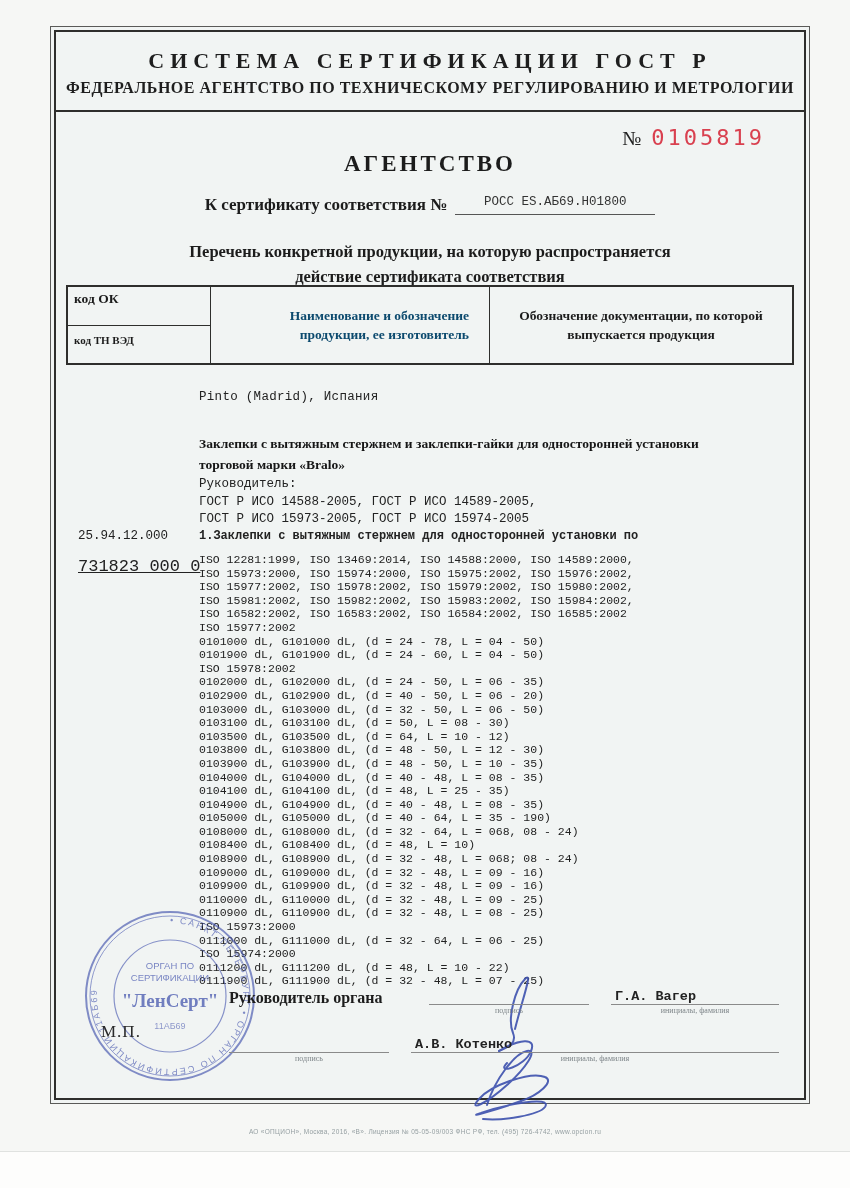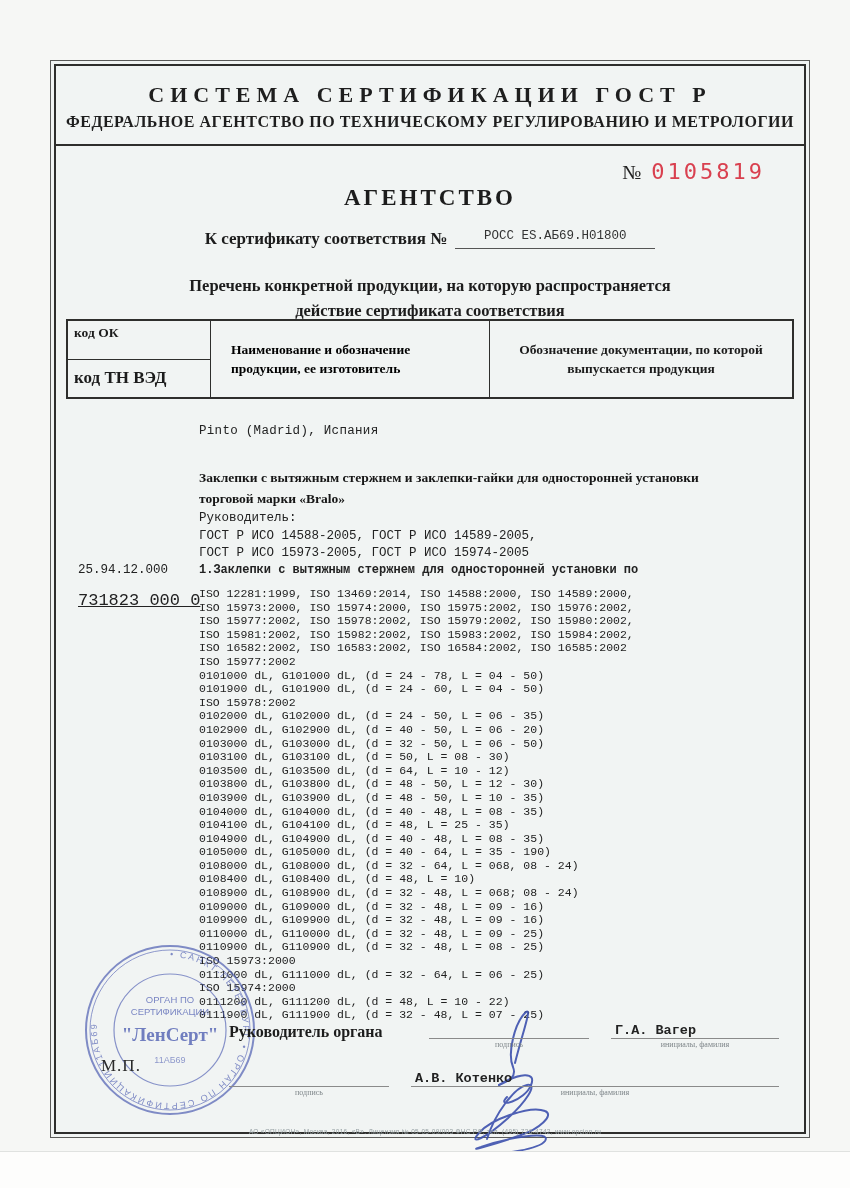--- a/index.html
+++ b/index.html
@@ -5,21 +5,21 @@
   * { margin:0; padding:0; box-sizing:border-box; }
   html,body { width:850px; height:1188px; }
   body { font-family:"Liberation Serif", serif; background:#ffffff; }
 
   .page { position:absolute; left:0; top:0; width:850px; height:1188px;
           background:#f6f7f5; overflow:hidden; }
   .page-bottom-strip { position:absolute; left:0; top:1151px; width:850px; height:37px;
           background:#fdfdfc; border-top:1px solid #e0e2e0; }
 
   
-  .doc { position:absolute; left:50px; top:60px; width:760px; height:1078px;
+  .doc { position:absolute; left:50px; top:26px; width:760px; height:1078px;
          border:1px solid #5a5a58; background:#f1f4f3; }
   .doc-inner-border { position:absolute; left:3px; top:3px; right:3px; bottom:3px;
          border:2px solid #2e2e2c; pointer-events:none; }
 
   .header { position:absolute; left:5px; top:5px; right:5px; height:80px;
             border-bottom:2px solid #2e2e2c; text-align:center; padding-top:16px; }
   .header-line1 { font-size:22px; font-weight:bold; letter-spacing:6px; color:#1e1e1e; }
   .header-line2 { font-size:16px; font-weight:bold; letter-spacing:0.5px; color:#1e1e1e; margin-top:5px; }
 
   .doc-number { position:absolute; top:98px; right:44px; white-space:nowrap; }
@@ -38,24 +38,24 @@
                color:#333; display:block; transform:translateY(-5px); }
 
   .subtitle { position:absolute; top:212px; left:0; right:0; text-align:center;
               font-size:16.5px; font-weight:bold; color:#1c1c1c; line-height:25px; }
 
   .spec-table { position:absolute; left:15px; top:258px; width:728px; height:80px;
                 border:2px solid #2e2e2c; display:flex; background:transparent; }
   .spec-col1 { width:143px; border-right:1px solid #2e2e2c; display:flex; flex-direction:column; }
   .spec-col1-top { flex:1; border-bottom:1px solid #2e2e2c; padding:4px 6px;
                    font-size:13.5px; font-weight:bold; color:#1c1c1c; }
-  .spec-col1-bottom { flex:1; padding:8px 6px 0; font-size:17px; font-weight:bold; color:#1c1c1c; }
+  .spec-col1-bottom { flex:1; padding:8px 6px 0; font-size:11px; font-weight:bold; color:#1c1c1c; }
   .spec-col2 { width:279px; border-right:1px solid #2e2e2c; display:flex;
-               align-items:center; justify-content:center; text-align:left;
-               font-size:13.5px; font-weight:bold; color:#000000; padding:8px 20px; line-height:19px; }
+               align-items:center; justify-content:center; text-align:right;
+               font-size:13.5px; font-weight:bold; color:#0c4a6e; padding:8px 20px; line-height:19px; }
   .spec-col3 { flex:1; display:flex; align-items:center; justify-content:center;
                text-align:center; font-size:13.5px; font-weight:bold; color:#1c1c1c;
                padding:0 18px; line-height:19px; }
 
   .body-zone { position:absolute; left:0; top:356px; right:10px; bottom:0; }
   .mono { font-family:"Liberation Mono", monospace; color:#222; }
 
   .manufacturer { position:absolute; left:148px; top:4px; font-size:12.5px; line-height:21px;
                   letter-spacing:0.3px; }
   .product-bold { position:absolute; left:148px; top:50px; font-size:13.5px; font-weight:bold;

